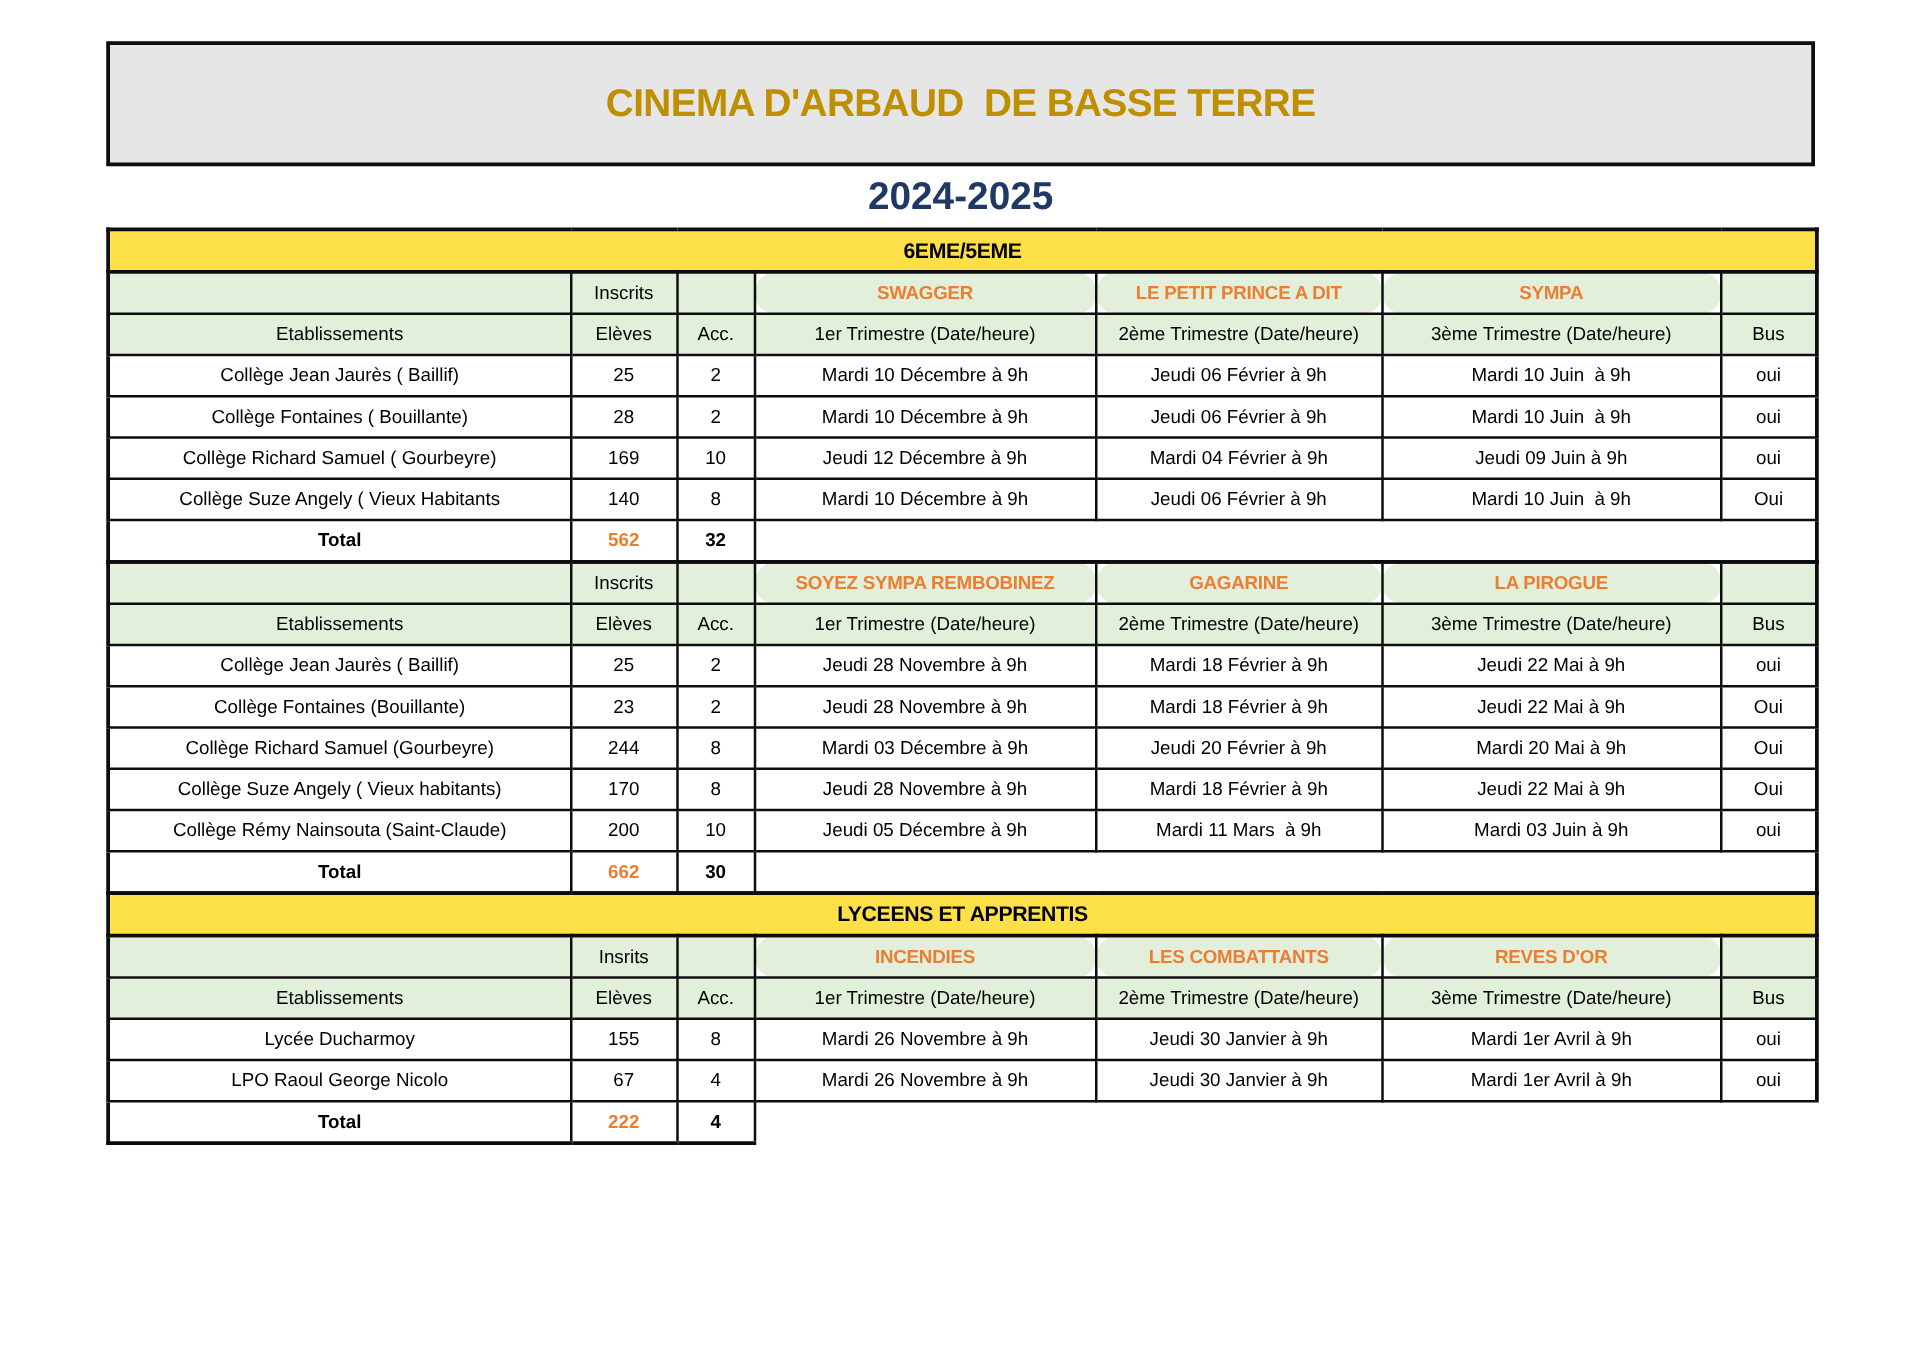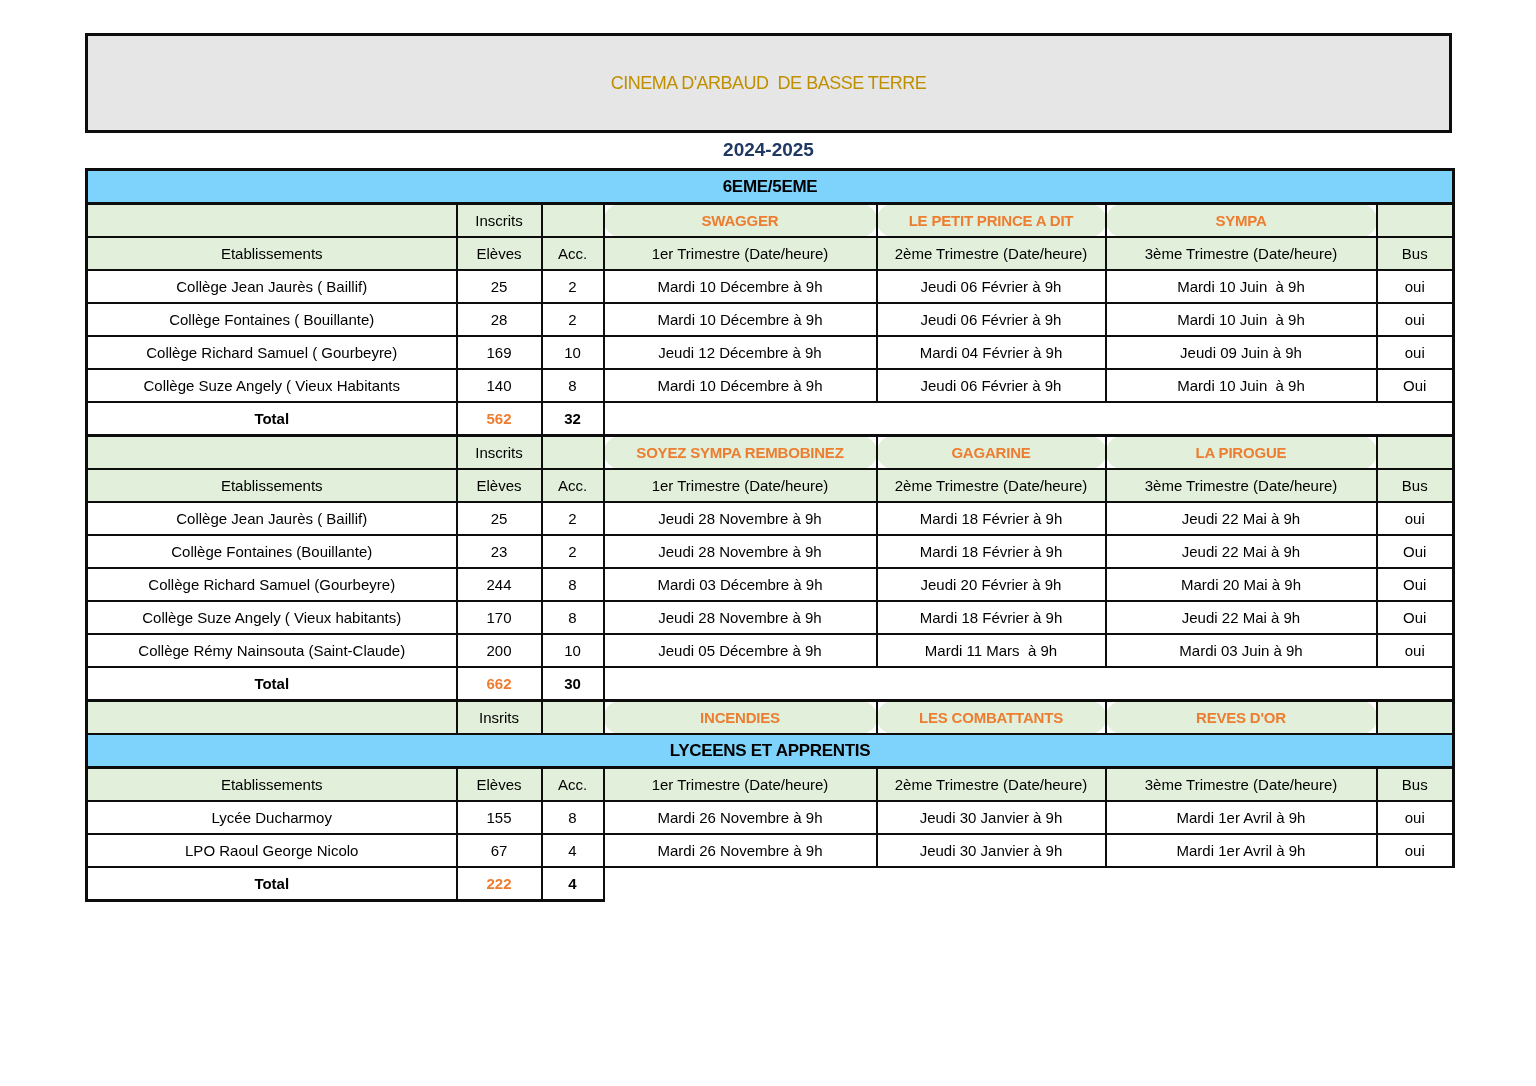--- a/index.html
+++ b/index.html
@@ -21,30 +21,30 @@
     box-sizing: border-box;
     width: 1367px;
     height: 100px;
     border: 3px solid #0d0d0d;
     background: var(--banner-bg, #e7e6e6);
     display: flex;
     align-items: center;
     justify-content: center;
   }
   .banner-title {
-    font-size: 18px;
-    font-weight: 400;
+    font-size: 31px;
+    font-weight: 700;
     letter-spacing: -0.5px;
     color: var(--banner-fg, #bf8f00);
     white-space: pre;
   }
   .year {
     width: 1367px;
     text-align: center;
-    font-size: 19px;
+    font-size: 31px;
     font-weight: 700;
     color: var(--year-fg, #1f3864);
     margin: 6px 0 7px 0;
     white-space: pre;
   }
   table.grid {
     border-collapse: collapse;
     table-layout: fixed;
     width: 1367px;
     margin-top: -3px;
@@ -62,21 +62,21 @@
   }
   table.grid tr:first-child td { border-top-width: 3px; }
   table.grid tr:last-child td  { border-bottom-width: 3px; font-weight: bold; }
   table.grid td:first-child    { border-left-width: 3px; }
   table.grid td:last-child     { border-right-width: 3px; }
   td.section-title {
     font-weight: 700;
     font-size: 17px;
     letter-spacing: -0.3px;
     border-bottom-width: 3px !important;
-    background: #7dd3fc;
+    background: #fde047;
   }
   td.green { background: var(--header-bg, #e2efda); }
   td.film  { color: var(--film-fg, #ed7d31); font-weight: 700; letter-spacing: -0.2px; border-radius: 16px; }
   td.name  { text-align: left; padding-left: 7px; }
   td.total-eleves { color: var(--film-fg, #ed7d31); font-weight: 700; }
   td.total-acc    { font-weight: 700; }
   td.rest-borderless {
     border-top-width: 2px !important;
     border-right: none !important;
     border-bottom: none !important;
@@ -255,30 +255,30 @@
           <col style="width: 370px;">
           <col style="width: 85px;">
           <col style="width: 62px;">
           <col style="width: 273px;">
           <col style="width: 229px;">
           <col style="width: 271px;">
           <col style="width: 77px;">
         </colgroup>
         <tbody>
           <tr>
+            <td class="section-title" colspan="7">LYCEENS ET APPRENTIS</td>
+          </tr>
+          <tr>
             <td class="green"></td>
             <td class="green">Insrits</td>
             <td class="green"></td>
             <td class="green film">INCENDIES</td>
             <td class="green film">LES COMBATTANTS</td>
             <td class="green film">REVES D'OR</td>
             <td class="green"></td>
-          </tr>
-          <tr>
-            <td class="section-title" colspan="7">LYCEENS ET APPRENTIS</td>
           </tr>
           <tr>
             <td class="green">Etablissements</td>
             <td class="green">Elèves</td>
             <td class="green">Acc.</td>
             <td class="green">1er Trimestre (Date/heure)</td>
             <td class="green">2ème Trimestre (Date/heure)</td>
             <td class="green">3ème Trimestre (Date/heure)</td>
             <td class="green">Bus</td>
           </tr>

